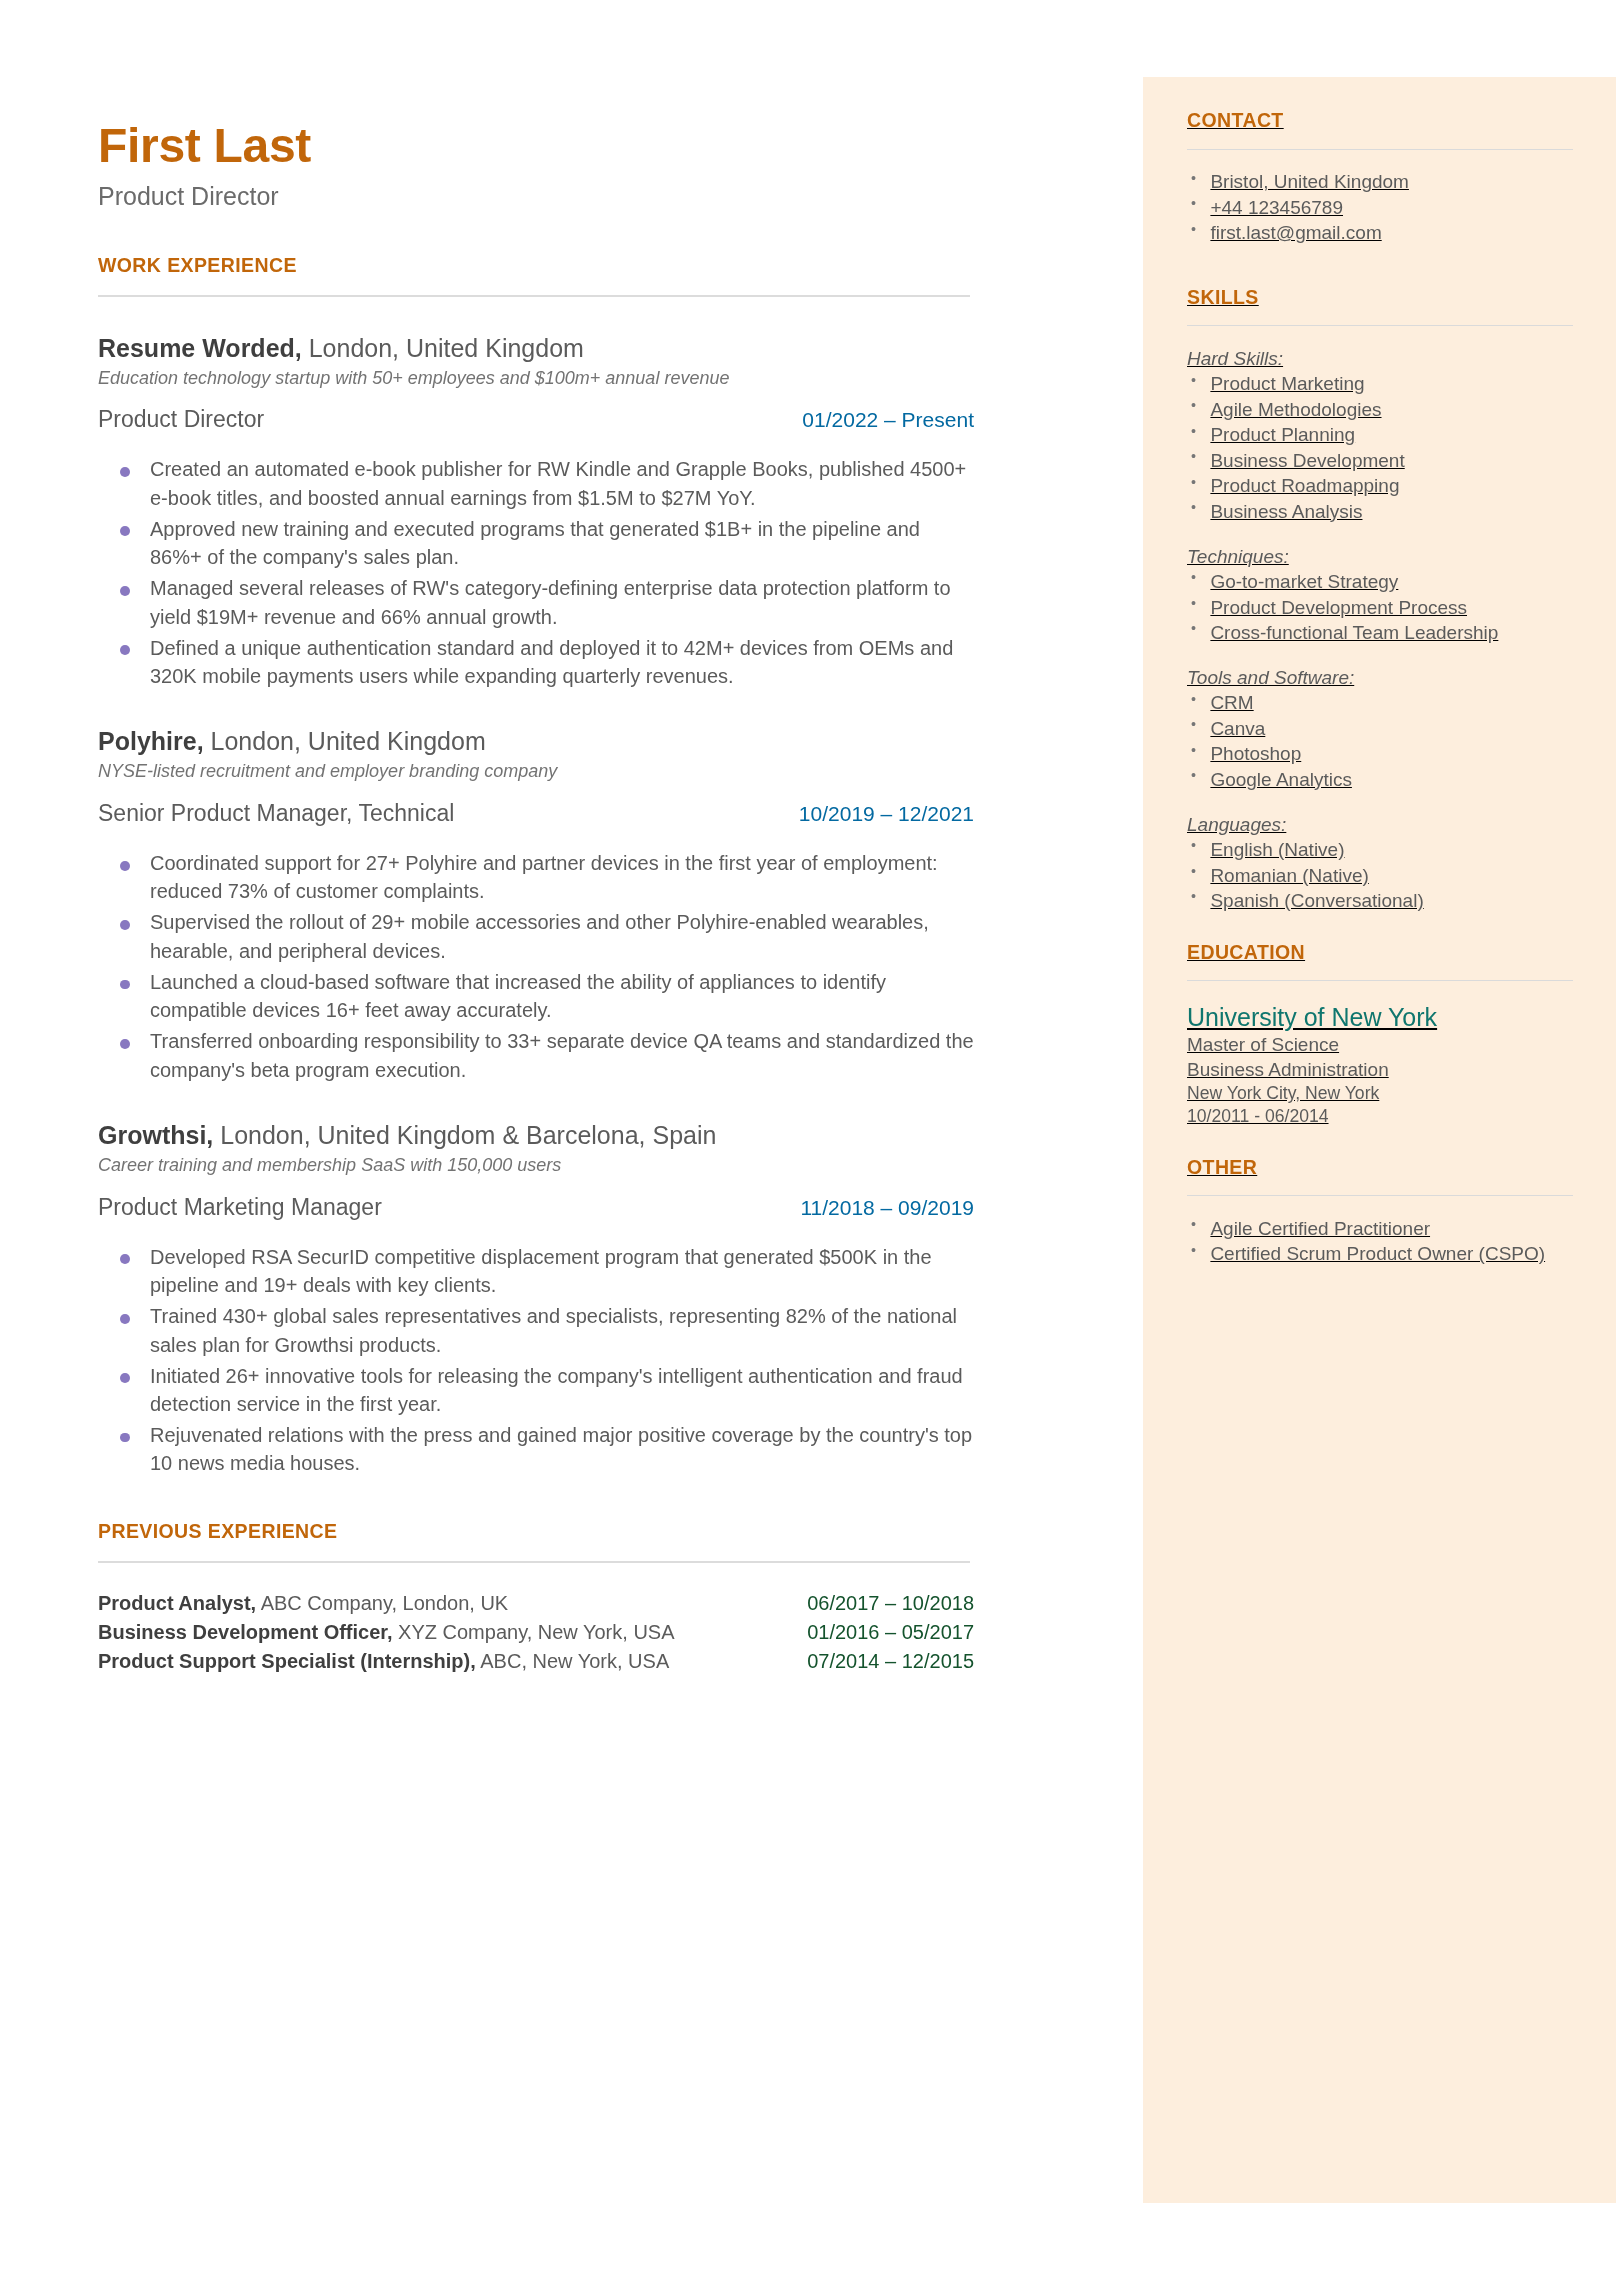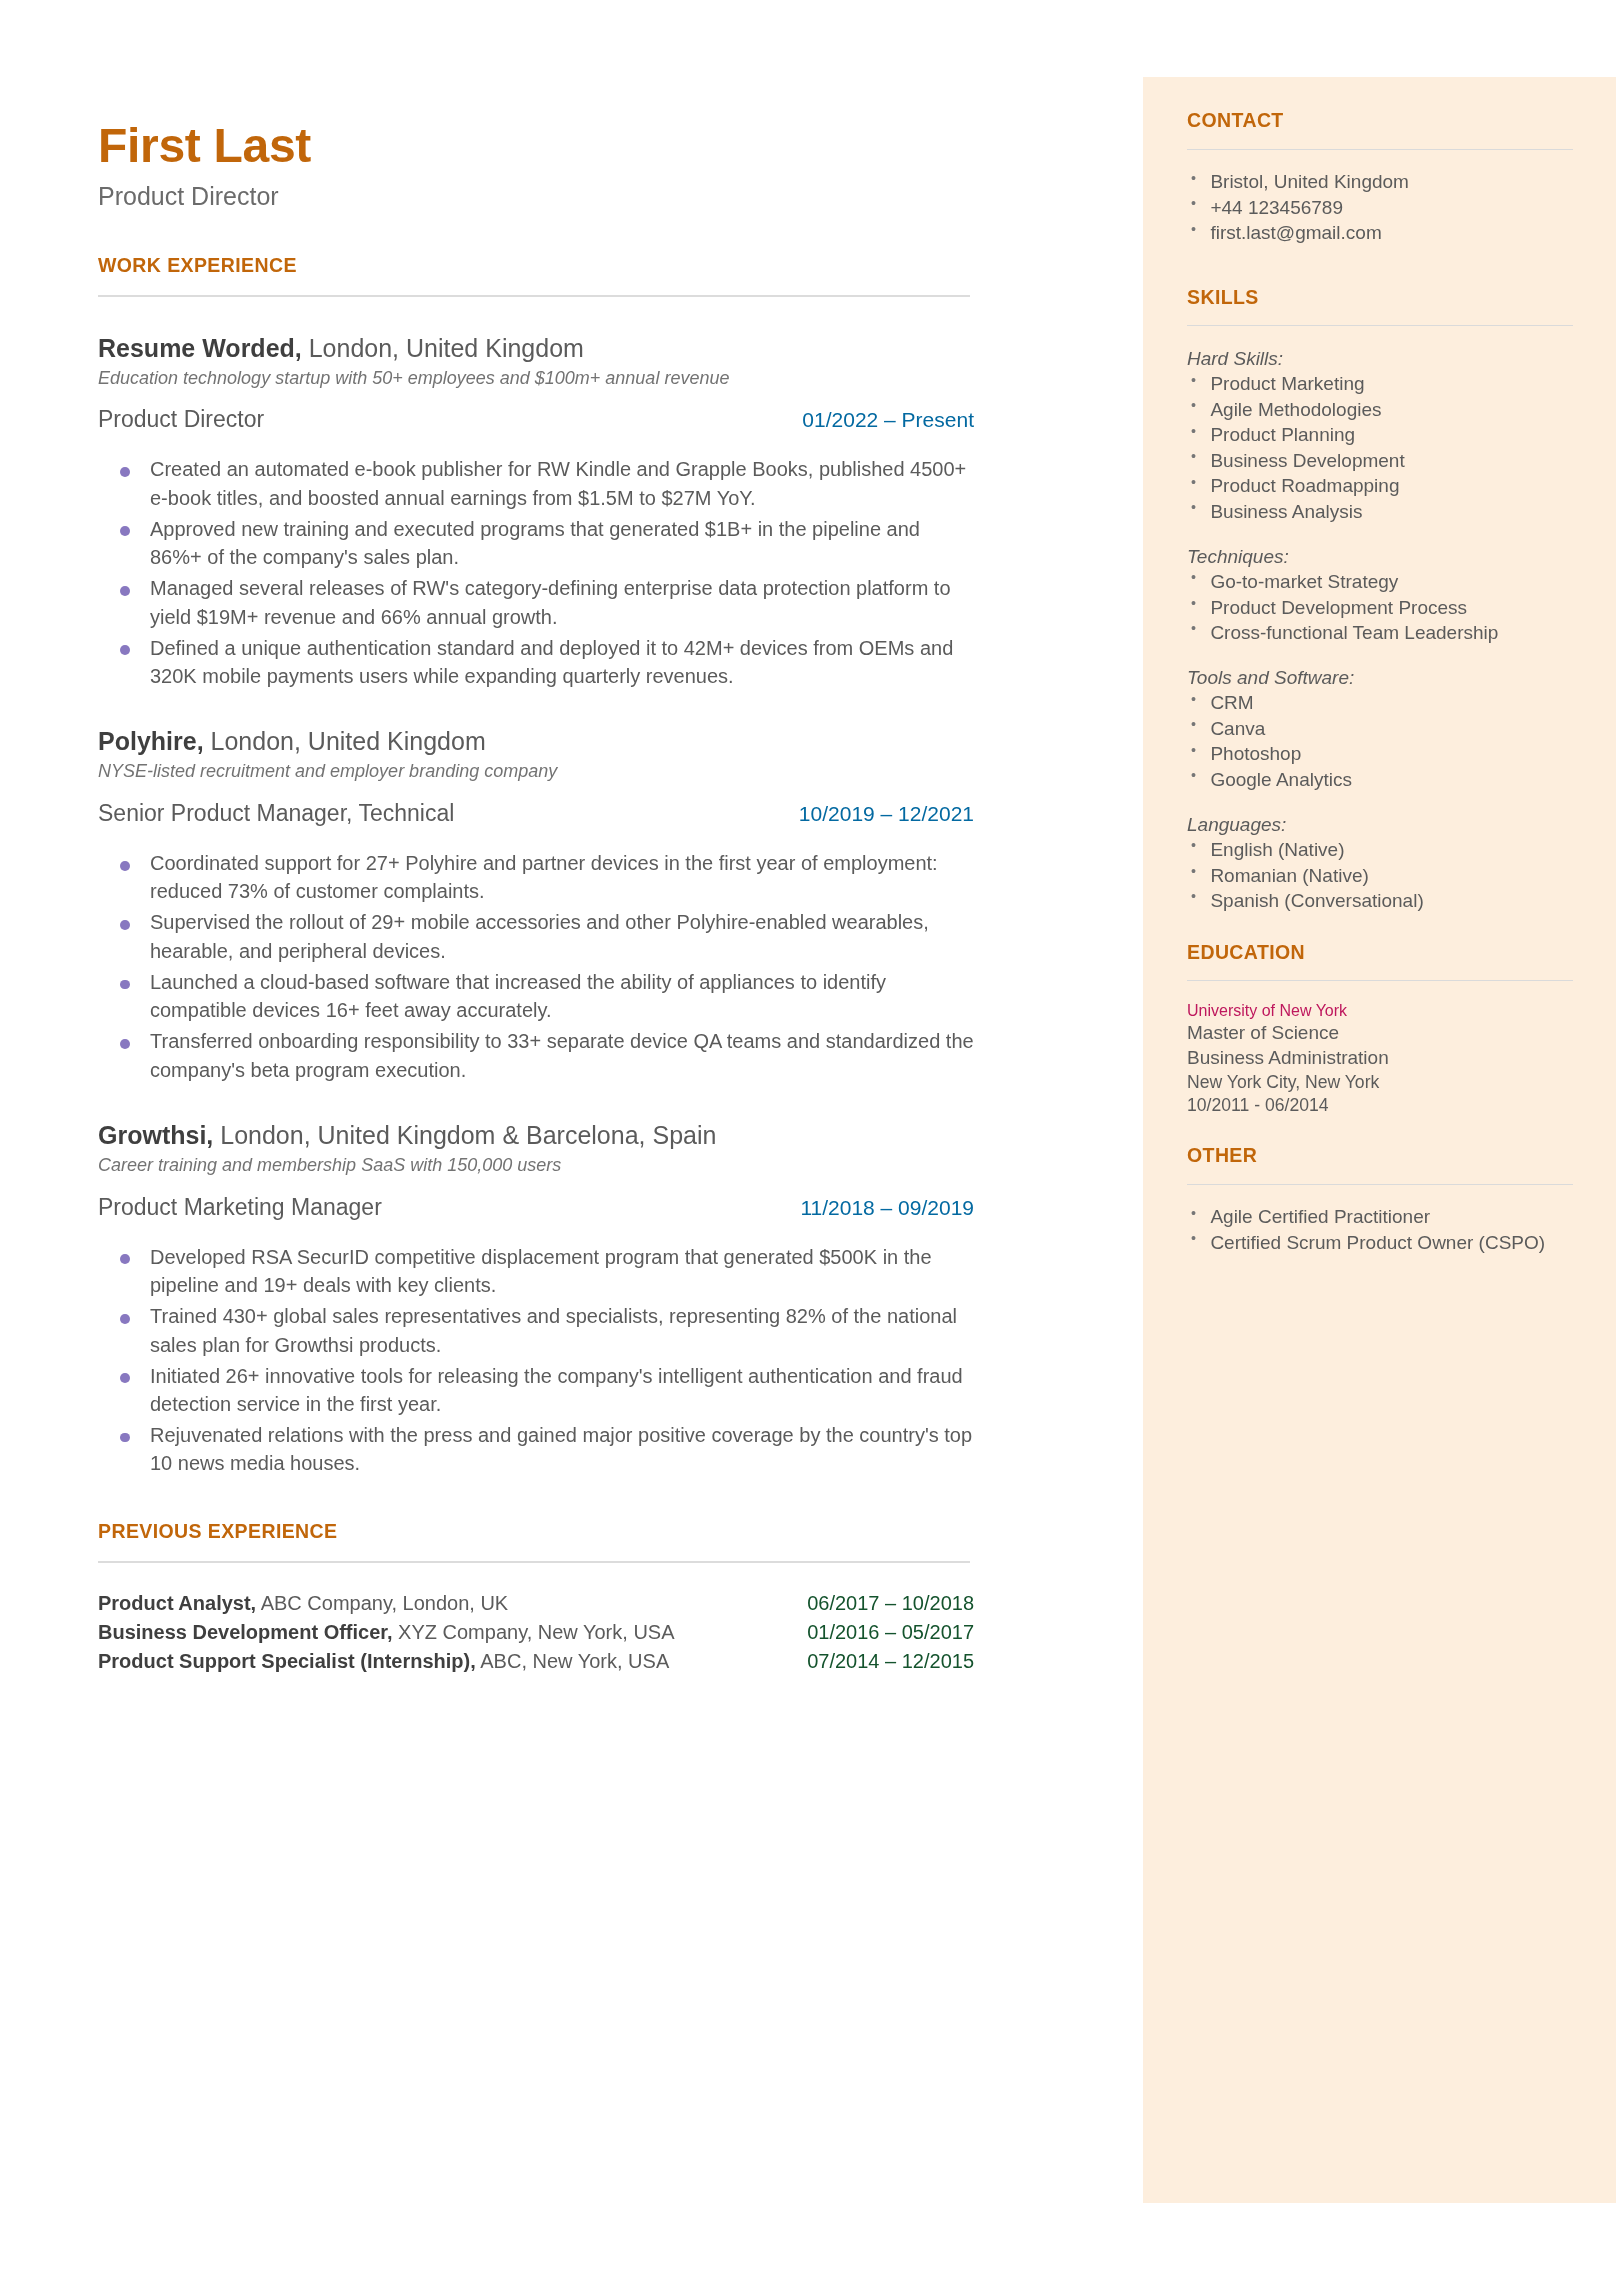--- a/index.html
+++ b/index.html
@@ -23,20 +23,21 @@
   
   #sidebar {
     position: absolute;
     left: 1143px;
     top: 77px;
     width: 474px;
     height: 2126px;
     background: #fdeedd;
     box-sizing: border-box;
     padding: 0 44px 0 44px;
+    text-decoration: underline;
   }
   .side-head {
     color: #c1660a;
     font-weight: bold;
     font-size: 19.5px;
     letter-spacing: 0.4px;
     margin: 0;
     padding: 0;
     line-height: 1;
   }
@@ -71,22 +72,22 @@
     color: #5b5b5b;
     font-size: 19px;
     font-style: italic;
     font-weight: 300;
     line-height: 1.34;
   }
   .gap-sm { height: 19.5px; }
   .gap-md { height: 29px; }
   .gap-lg { height: 42px; }
   .edu-school {
-    color: #be185d;
-    font-size: 16px;
+    color: #0f766e;
+    font-size: 25px;
     font-weight: 400;
     line-height: 1.28;
   }
   .edu-line {
     color: #5b5b5b;
     font-size: 19px;
     font-weight: 300;
     line-height: 1.3;
   }
   .edu-small {

